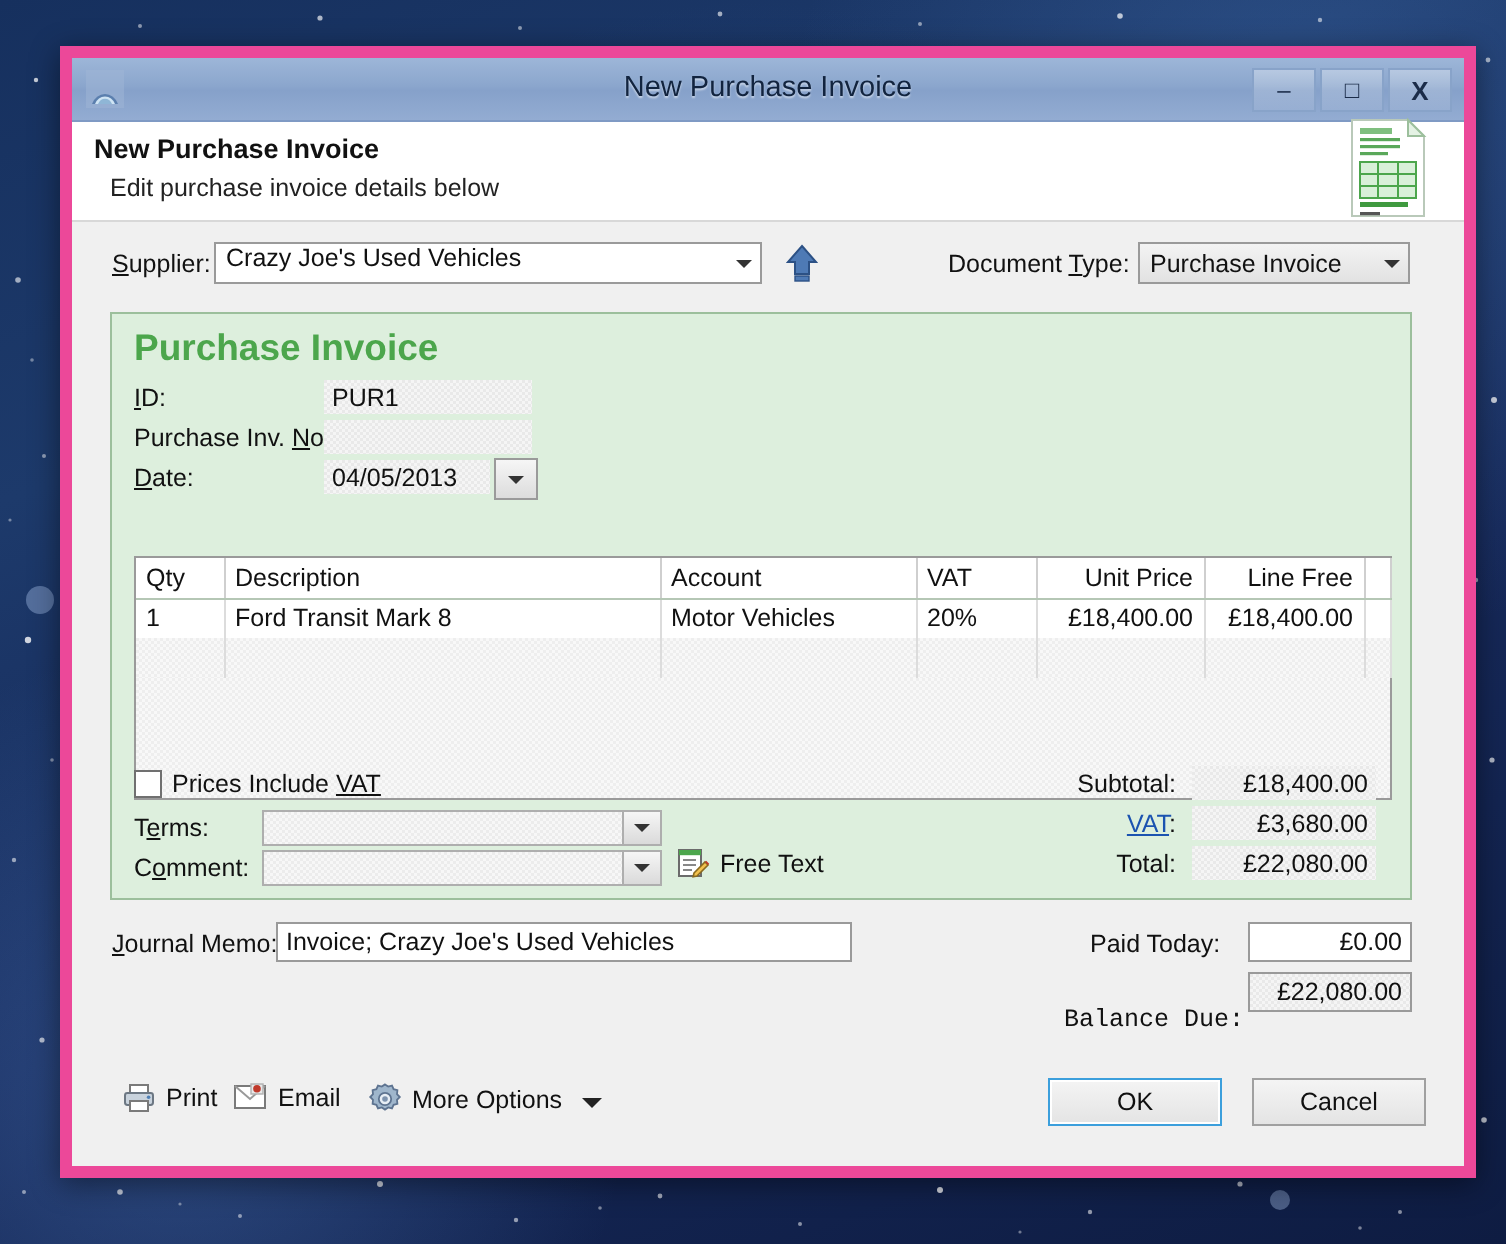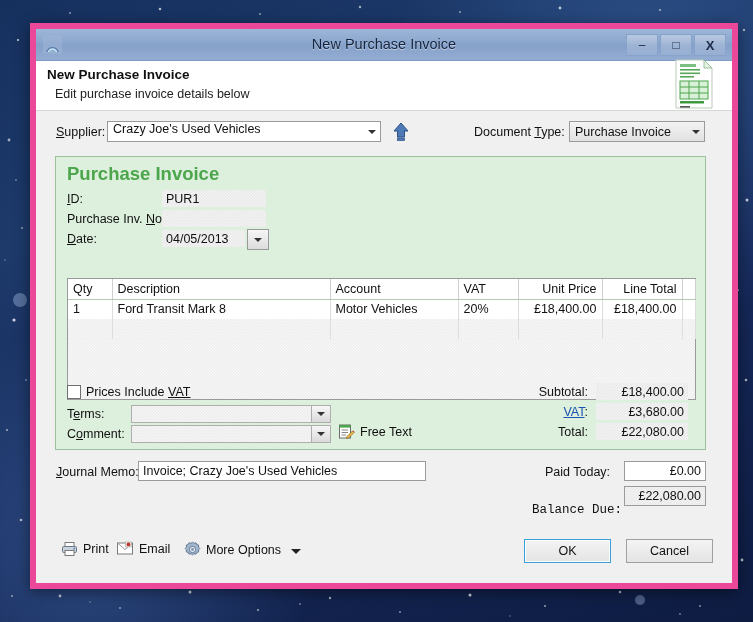--- a/index.html
+++ b/index.html
@@ -376,21 +376,21 @@
             <col style="width:80px">
             <col style="width:13px">
           </colgroup>
           <thead>
             <tr>
               <th>Qty</th>
               <th>Description</th>
               <th>Account</th>
               <th>VAT</th>
               <th class="num">Unit Price</th>
-              <th class="num">Line Total</th>
+              <th class="num">Line Free</th>
               <th></th>
             </tr>
           </thead>
           <tbody>
             <tr>
               <td>1</td>
               <td>Ford Transit Mark 8</td>
               <td>Motor Vehicles</td>
               <td>20%</td>
               <td class="num">£18,400.00</td>

